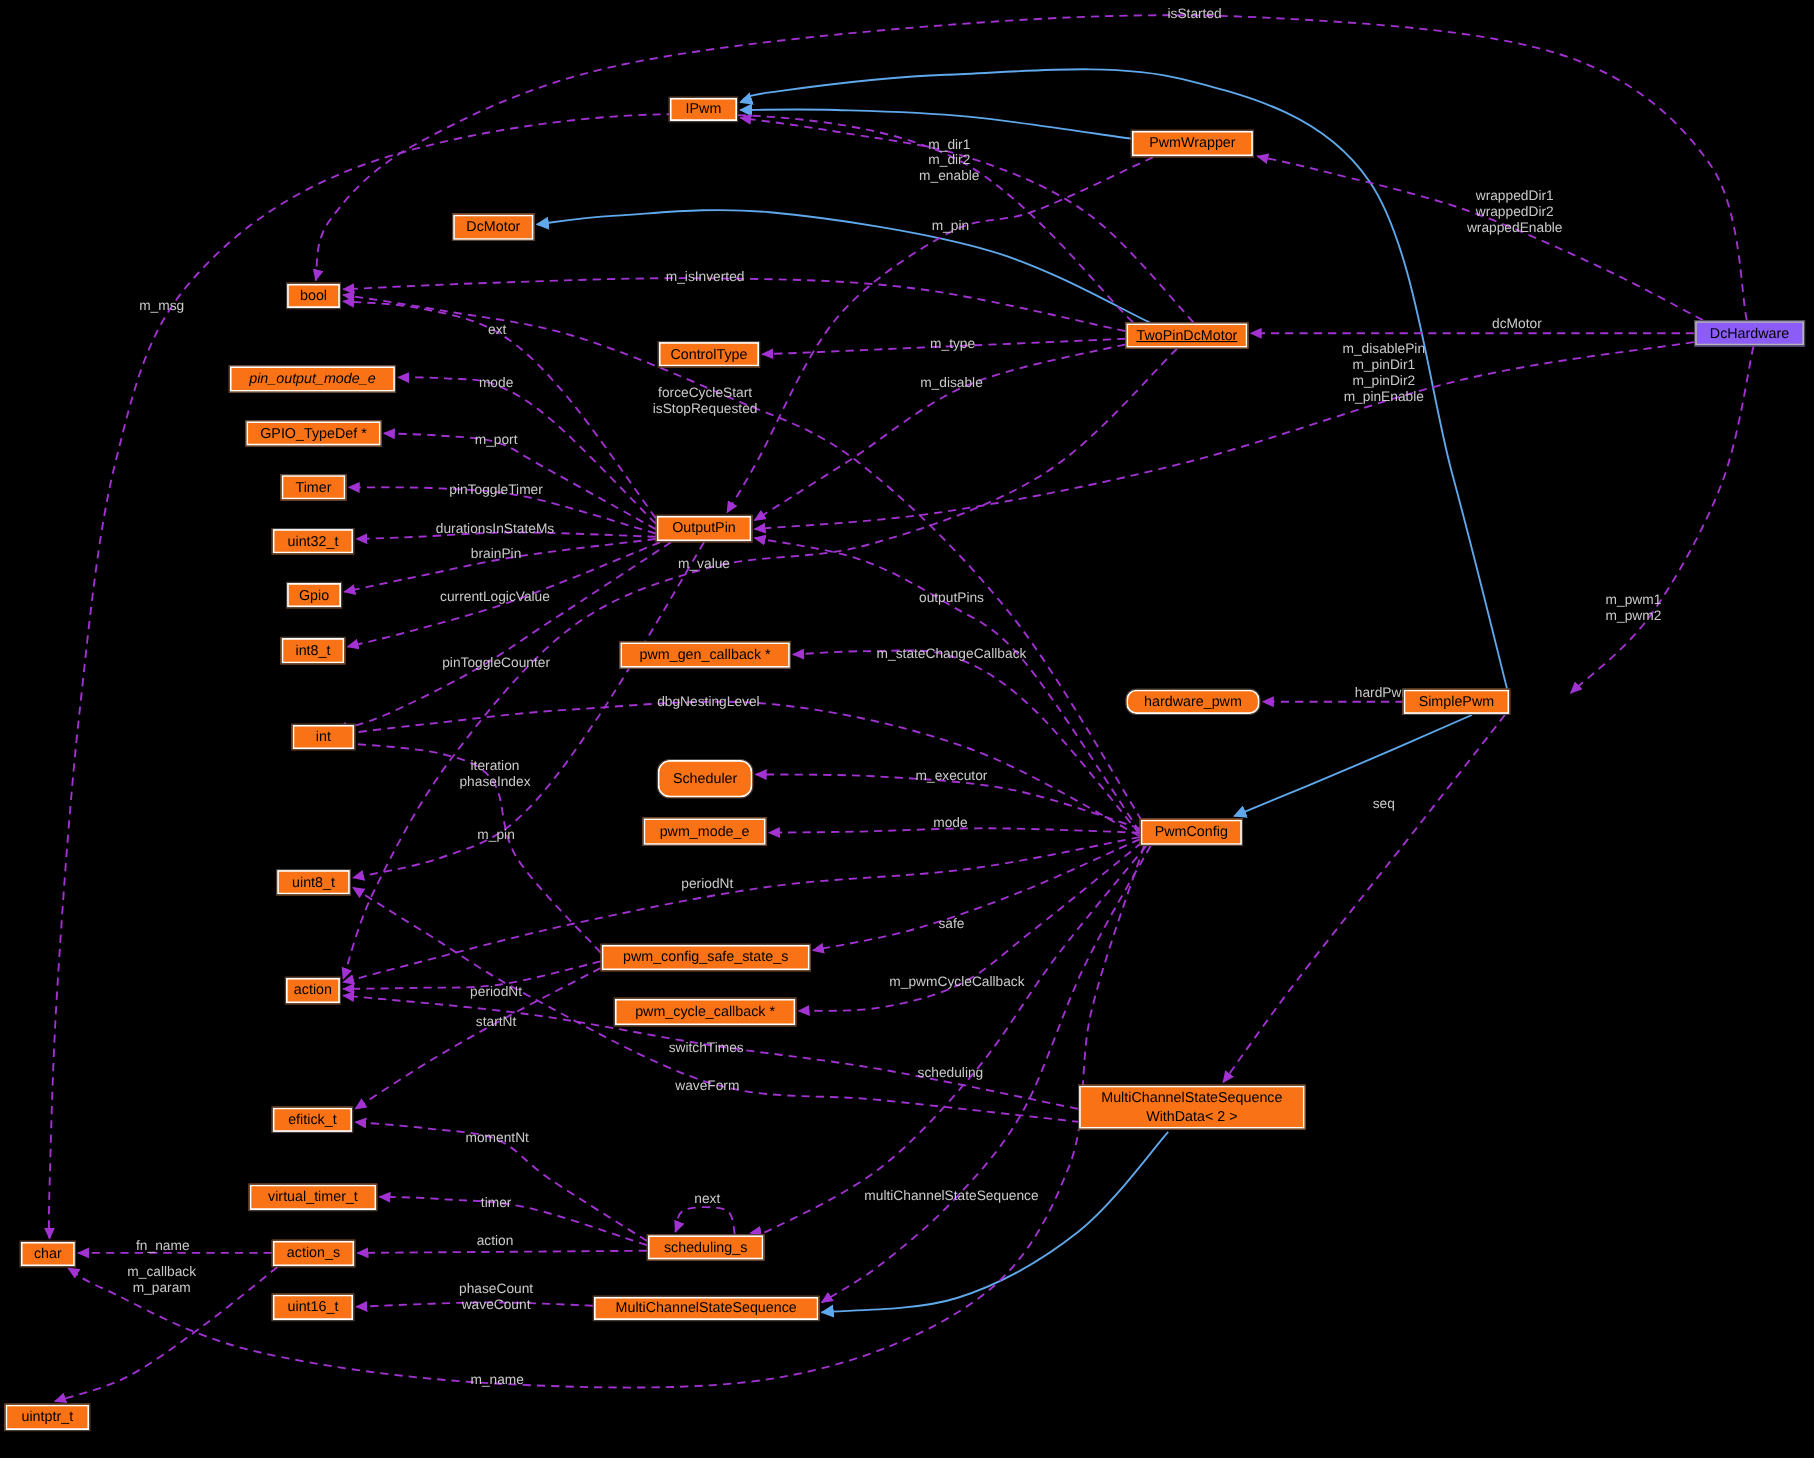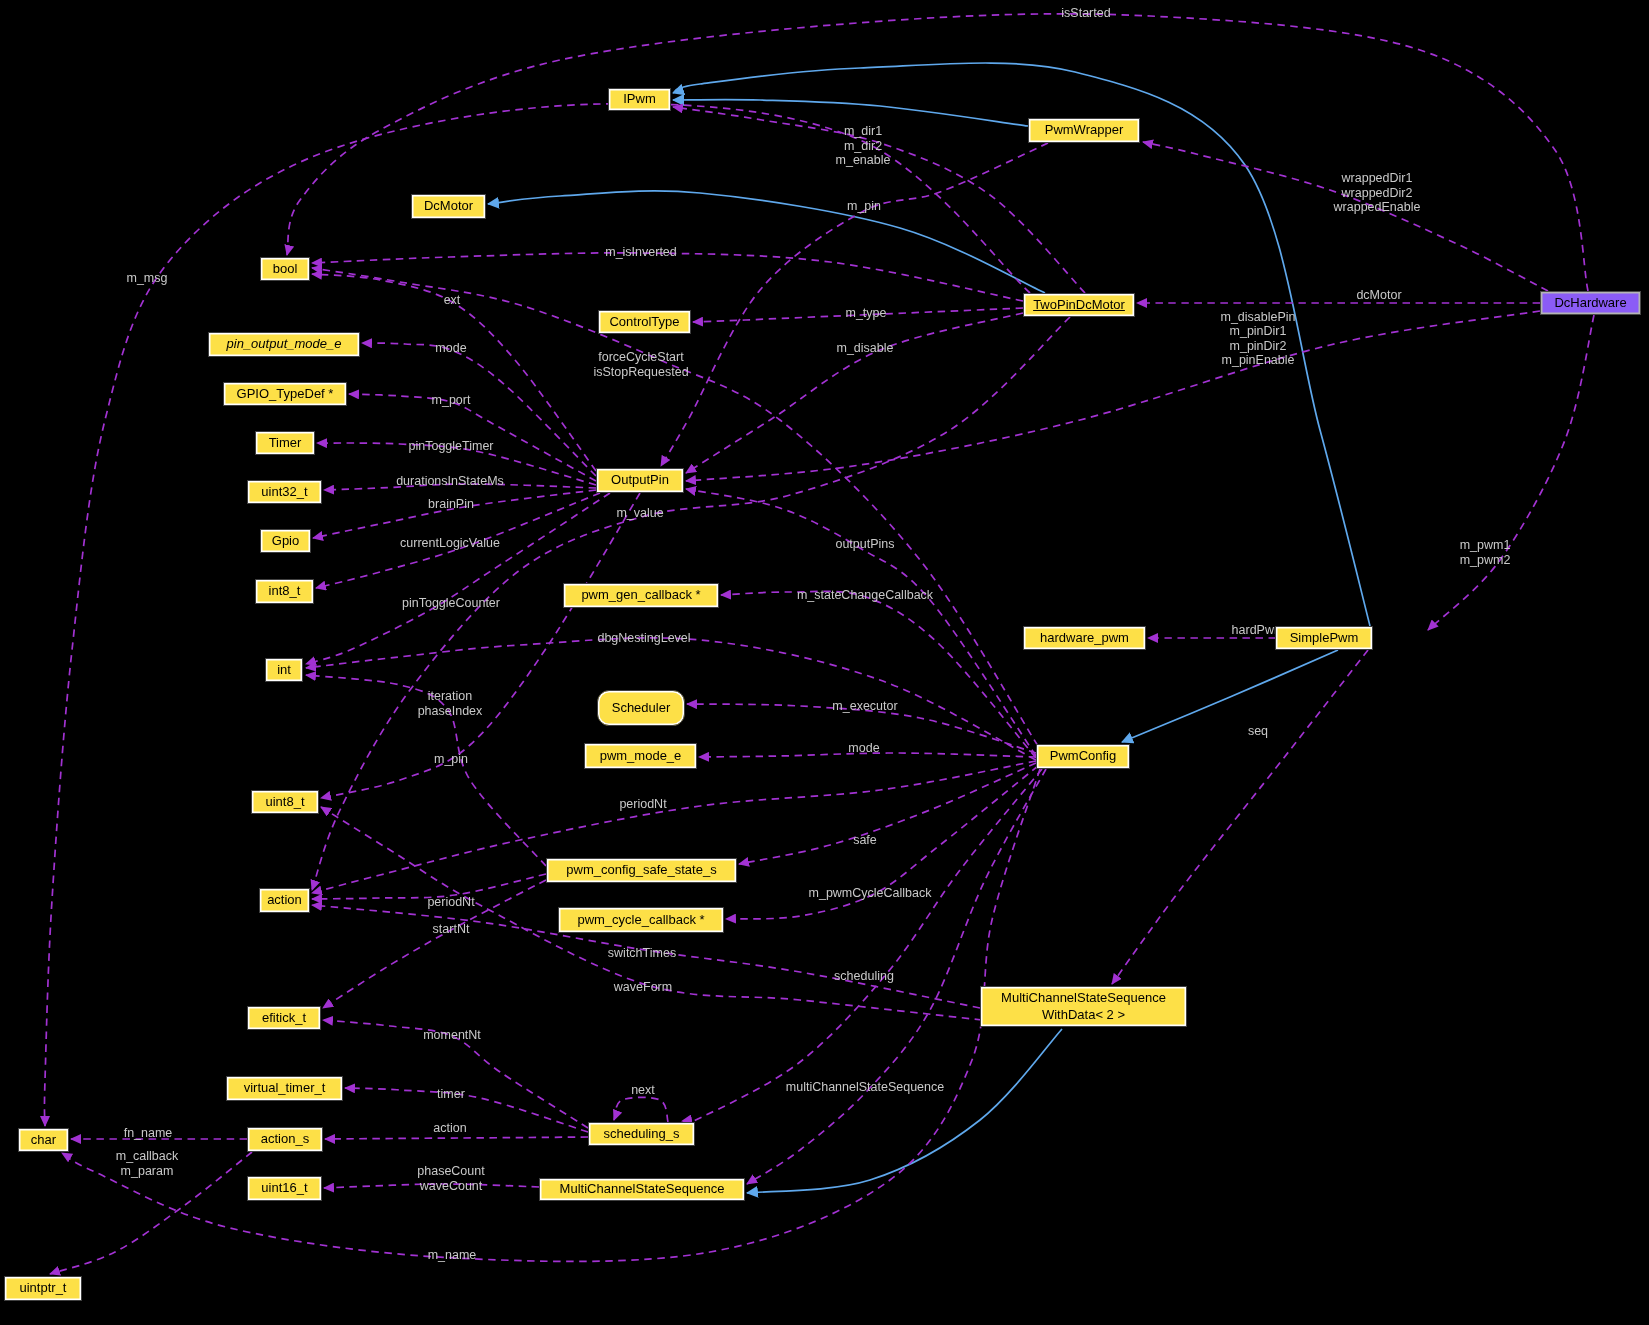--- a/index.html
+++ b/index.html
@@ -1,20 +1,20 @@
 <!DOCTYPE html>
 <html><head>
 <meta charset="utf-8">
 <style>
   html,body{margin:0;padding:0;background:#000;}
   #stage{position:relative;width:1649px;height:1325px;background:#000;overflow:hidden;
          font-family:"Liberation Sans","DejaVu Sans",sans-serif;}
   #edge-svg{position:absolute;left:0;top:0;width:1649px;height:1325px;}
   .node{position:absolute;display:flex;align-items:center;justify-content:center;
-        background:#fde047;border:1.6px solid #404040;box-sizing:border-box;
+        background:#f97316;border:1.6px solid #404040;box-sizing:border-box;
         color:#000;font-size:13px;line-height:1.25;text-align:center;white-space:pre-line;
         box-shadow:0 0 0 1.5px #fff inset;}
   .node.highlight{background:#8b5cf6;box-shadow:0 0 0 1.5px #b4b4b4 inset;border-color:#4a4a4a;}
   .edge-label{font-size:12.5px;fill:#c9c9c9;}
 </style>
 </head>
 <body>
 
 <div id="stage">
   <svg id="edge-svg" xmlns="http://www.w3.org/2000/svg">
@@ -139,23 +139,23 @@
       <div class="node" style="left: 1023px; top: 293px; width: 112px; height: 24px; text-decoration: underline;">TwoPinDcMotor</div>
       <div class="node highlight" style="left: 1540px; top: 291px; width: 101px; height: 24px;">DcHardware</div>
       <div class="node" style="left: 208px; top: 332px; width: 152px; height: 25px; font-style: italic;">pin_output_mode_e</div>
       <div class="node" style="left: 223px; top: 382px; width: 124px; height: 24px;">GPIO_TypeDef *</div>
       <div class="node" style="left: 255px; top: 431px; width: 60px; height: 24px;">Timer</div>
       <div class="node" style="left: 247px; top: 480px; width: 75px; height: 24px;">uint32_t</div>
       <div class="node" style="left: 596px; top: 468px; width: 88px; height: 25px;">OutputPin</div>
       <div class="node" style="left: 260px; top: 529px; width: 51px; height: 24px;">Gpio</div>
       <div class="node" style="left: 255px; top: 579px; width: 59px; height: 25px;">int8_t</div>
       <div class="node" style="left: 563px; top: 583px; width: 156px; height: 25px;">pwm_gen_callback *</div>
-      <div class="node" style="left: 1023px; top: 626px; width: 123px; height: 24px;">hardware_pwm</div>
+      <div class="node" style="left: 1023px; top: 626px; width: 123px; height: 24px; border-radius: 10px;">hardware_pwm</div>
       <div class="node" style="left: 1275px; top: 626px; width: 98px; height: 24px;">SimplePwm</div>
-      <div class="node" style="left: 265px; top: 658px; width: 38px; height: 24px;">int</div>
+      <div class="node" style="left: 265px; top: 658px; width: 58px; height: 24px;">int</div>
       <div class="node" style="left: 597px; top: 690px; width: 88px; height: 36px; border-radius: 12px;">Scheduler</div>
       <div class="node" style="left: 584px; top: 743px; width: 113px; height: 26px;">pwm_mode_e</div>
       <div class="node" style="left: 1036px; top: 744px; width: 94px; height: 25px;">PwmConfig</div>
       <div class="node" style="left: 251px; top: 790px; width: 68px; height: 24px;">uint8_t</div>
       <div class="node" style="left: 259px; top: 888px; width: 51px; height: 25px;">action</div>
       <div class="node" style="left: 546px; top: 858px; width: 191px; height: 25px;">pwm_config_safe_state_s</div>
       <div class="node" style="left: 558px; top: 907px; width: 166px; height: 26px;">pwm_cycle_callback *</div>
       <div class="node" style="left: 247px; top: 1006px; width: 74px; height: 24px;">efitick_t</div>
       <div class="node" style="left: 980px; top: 986px; width: 207px; height: 41px;">MultiChannelStateSequence
 WithData&lt; 2 &gt;</div>

